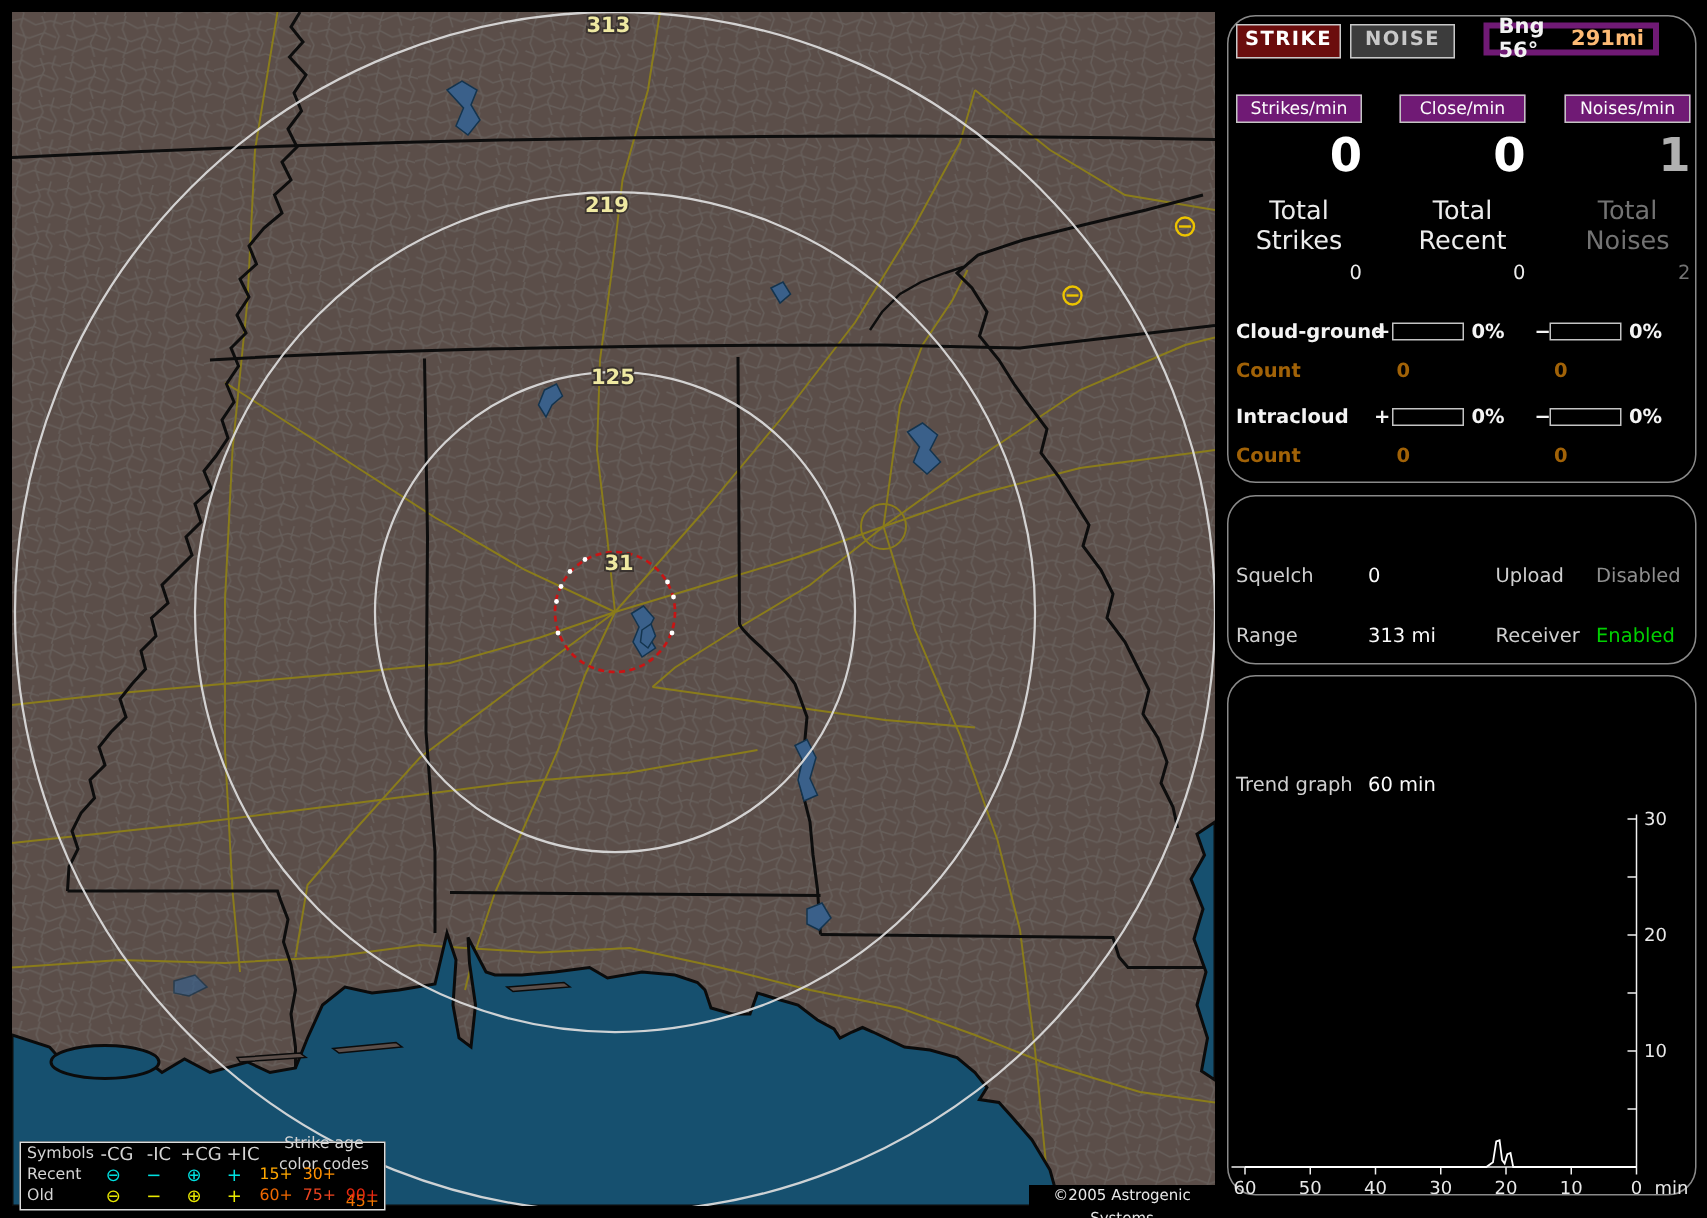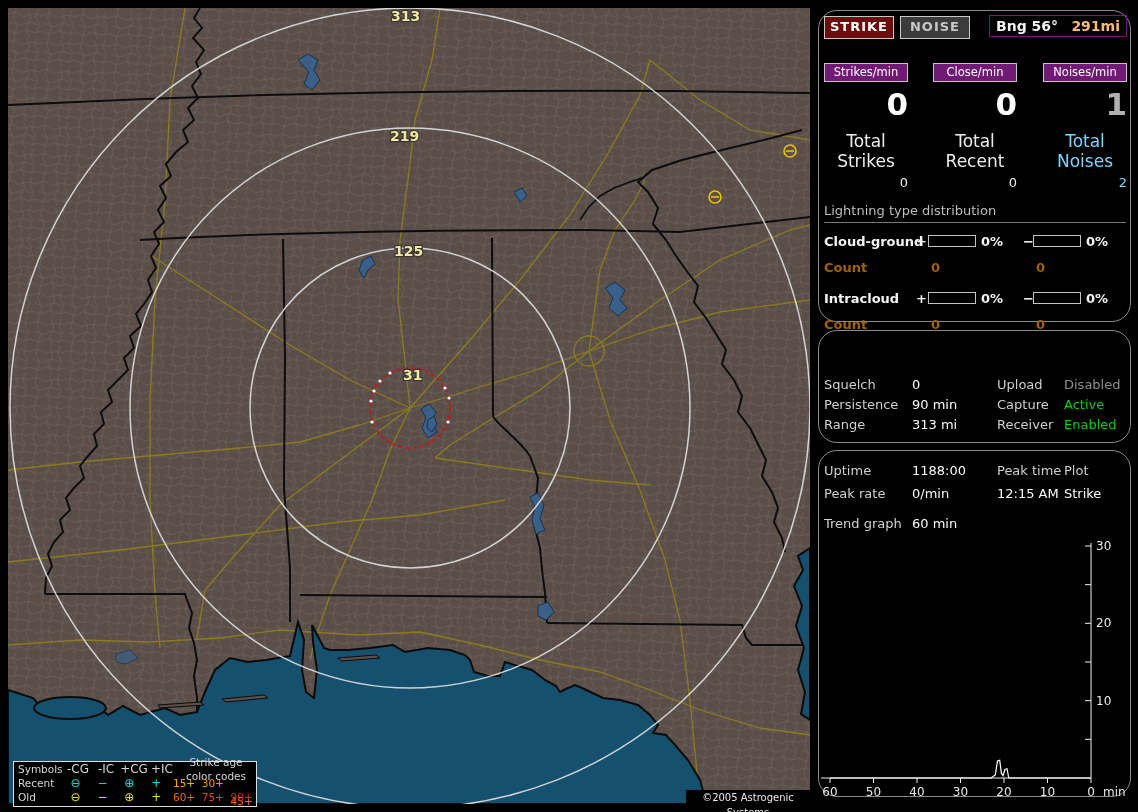--- a/index.html
+++ b/index.html
@@ -19,32 +19,32 @@
       font-size:10px;line-height:15px;text-align:center;color:#e8e8e8;}
   
   .panel{background:#000;border:1px solid #8a8a8a;border-radius:19px;box-sizing:border-box;}
   #panel-top{left:818px;top:10px;width:313px;height:312px;}
   #panel-clock{left:818px;top:330px;width:313px;height:113px;}
   #panel-stats{left:818px;top:450px;width:313px;height:347px;}
   .tbtn{position:absolute;top:5px;height:21px;width:68px;border:1px solid #c8c8c8;
       font-weight:bold;font-size:13px;text-align:center;line-height:20px;letter-spacing:1px;}
   #btn-strike{left:5px;background:#6b0d0d;color:#fff;}
   #btn-noise{left:81px;background:#3c3c3c;color:#c8c8c8;}
-  #bng-box{left:170px;top:4px;width:138px;height:22px;border:1px solid #701a75;
+  #bng-box{left:170px;top:4px;width:117px;height:22px;border:4px solid #701a75;
       display:flex;justify-content:space-between;align-items:center;padding:0 6px;box-sizing:border-box;}
   #bng-box .bng-l{color:#f2f2f2;font-weight:bold;font-size:14px;}
   #bng-box .bng-r{color:#fdba74;font-weight:bold;font-size:14px;}
   .ratecol{position:absolute;top:52px;width:84px;}
   .ratecol .head{height:17px;border:1px solid #c4c4c4;background:#701a75;color:#fdfdfd;
       font-size:11.5px;text-align:center;line-height:16px;}
   .ratecol .rate{margin-top:4px;font-size:31px;font-weight:bold;text-align:right;color:#fff;}
   .ratecol .tlabel{margin-top:9px;font-size:17px;text-align:center;color:#ececec;}
   .ratecol .tval{margin-top:4px;font-size:13px;text-align:right;color:#ececec;}
   .ratecol.dim .rate{color:#b0b0b0;}
-  .ratecol.dim .tlabel,.ratecol.dim .tval{color:#7dd3fc;}
+  .ratecol.dim .tlabel,.ratecol.dim .tval{color:#737373;}
   #dist{position:absolute;left:5px;top:192px;width:302px;}
   #dist .dtitle{color:#bcbcbc;font-size:13px;border-bottom:1px solid #7a7a7a;padding-bottom:4px;}
   .drow{position:relative;height:26px;margin-top:5px;font-size:13px;font-weight:bold;color:#f4f4f4;}
   .drow .dl{position:absolute;left:0;top:6px;}
   .drow .sign1{position:absolute;left:92px;top:6px;}
   .drow .bar1{position:absolute;left:104px;top:7px;width:46px;height:10px;border:1px solid #c4c4c4;background:#000;}
   .drow .pct1{position:absolute;left:157px;top:6px;}
   .drow .sign2{position:absolute;left:199px;top:6px;}
   .drow .bar2{position:absolute;left:209px;top:7px;width:46px;height:10px;border:1px solid #c4c4c4;background:#000;}
   .drow .pct2{position:absolute;left:262px;top:6px;}
@@ -220,21 +220,20 @@
     <div class="tval">0</div>
   </div>
   <div class="ratecol dim" style="left:224px;">
     <div class="head">Noises/min</div>
     <div class="rate">1</div>
     <div class="tlabel">Total Noises</div>
     <div class="tval">2</div>
   </div>
 
   <div id="dist">
-    <div class="dtitle">Lightning type distribution</div>
 
     <div class="drow">
       <span class="dl">Cloud-ground</span>
       <span class="sign1">+</span>
       <span class="bar1"></span>
       <span class="pct1">0%</span>
       <span class="sign2">−</span>
       <span class="bar2"></span>
       <span class="pct2">0%</span>
     </div>
@@ -261,47 +260,29 @@
   </div>
 </div>
 
 <div id="panel-clock" class="panel abs">
   <div class="inforow" style="top:46px;">
     <span class="c1">Squelch</span>
     <span class="c2">0</span>
     <span class="c3">Upload</span>
     <span class="c4" style="color: rgb(143, 143, 143);">Disabled</span>
   </div>
-  <div class="inforow" style="top:66px;">
-    <span class="c1">Persistence</span>
-    <span class="c2">90 min</span>
-    <span class="c3">Capture</span>
-    <span class="c4" style="color: rgb(0, 208, 0);">Active</span>
-  </div>
   <div class="inforow" style="top:86px;">
     <span class="c1">Range</span>
     <span class="c2">313 mi</span>
     <span class="c3">Receiver</span>
     <span class="c4" style="color: rgb(0, 208, 0);">Enabled</span>
   </div>
 </div>
 
 <div id="panel-stats" class="panel abs">
-  <div class="inforow" style="top:12px;">
-    <span class="c1">Uptime</span>
-    <span class="c2">1188:00</span>
-    <span class="c3">Peak time</span>
-    <span class="c4 hdr">Plot</span>
-  </div>
-  <div class="inforow" style="top:35px;">
-    <span class="c1">Peak rate</span>
-    <span class="c2">0/min</span>
-    <span class="c3" style="color:#fafafa;">12:15 AM</span>
-    <span class="c4">Strike</span>
-  </div>
   <div class="inforow" style="top:65px;">
     <span class="c1">Trend graph</span>
     <span class="c2">60 min</span>
   </div>
   <svg id="trend-svg" width="311" height="345" viewBox="0 0 311 345" style="position:absolute;left:0;top:0;">
       <path d="M2,327 L272,327 M272,92 L272,327" stroke="#f0f0f0" stroke-width="1" fill="none"></path>
       <line x1="266" y1="288.3333333333333" x2="272" y2="288.3333333333333" stroke="#f0f0f0" stroke-width="1"></line>
       <line x1="266" y1="249.66666666666669" x2="272" y2="249.66666666666669" stroke="#f0f0f0" stroke-width="1"></line>
       <line x1="266" y1="211" x2="272" y2="211" stroke="#f0f0f0" stroke-width="1"></line>
       <line x1="266" y1="172.33333333333334" x2="272" y2="172.33333333333334" stroke="#f0f0f0" stroke-width="1"></line>

